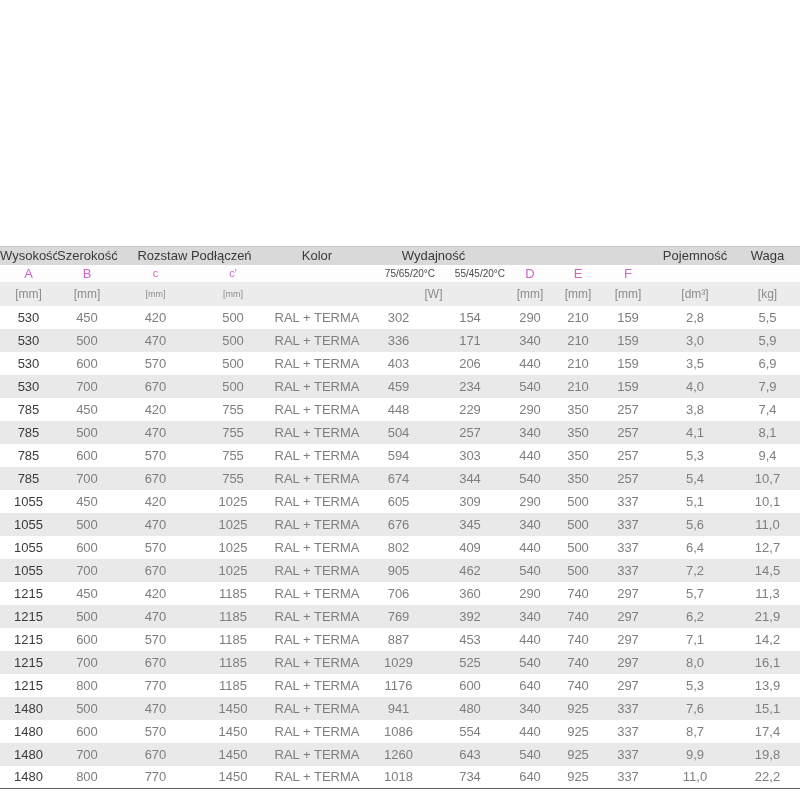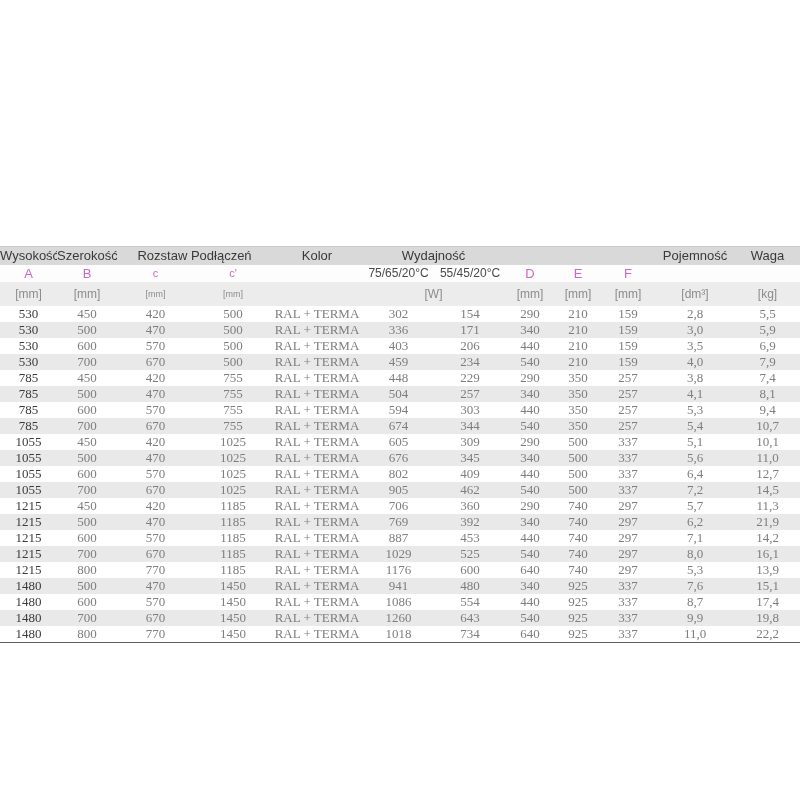--- a/index.html
+++ b/index.html
@@ -50,39 +50,39 @@
   }
   tr.h2 th.pink {
     color: #cc66cc;
     font-size: 13px;
   }
   tr.h2 th.pink-sm {
     color: #cc66cc;
     font-size: 11px;
   }
   tr.h2 th.tiny {
-    font-size: 12px;
+    font-size: 10px;
     color: #4a4a4a;
+    text-align: right;
   }
   tr.h3 {
     background: #ececec;
     height: 24px;
   }
   tr.h3 th.unit {
     font-size: 12px;
     color: #8c8c8c;
   }
   tr.h3 th.unit-sm {
     font-size: 9px;
     color: #8c8c8c;
   }
   tbody tr {
-    height: 16px;
+    height: 23px;
     background: #ffffff;
-    font-family: Liberation Serif, serif;
   }
   tbody tr:nth-child(even) {
     background: #e9e9e9;
   }
   tbody td {
     font-size: 13px;
     color: #7e7e7e;
   }
   tbody td:first-child {
     color: #3b3b3b;

